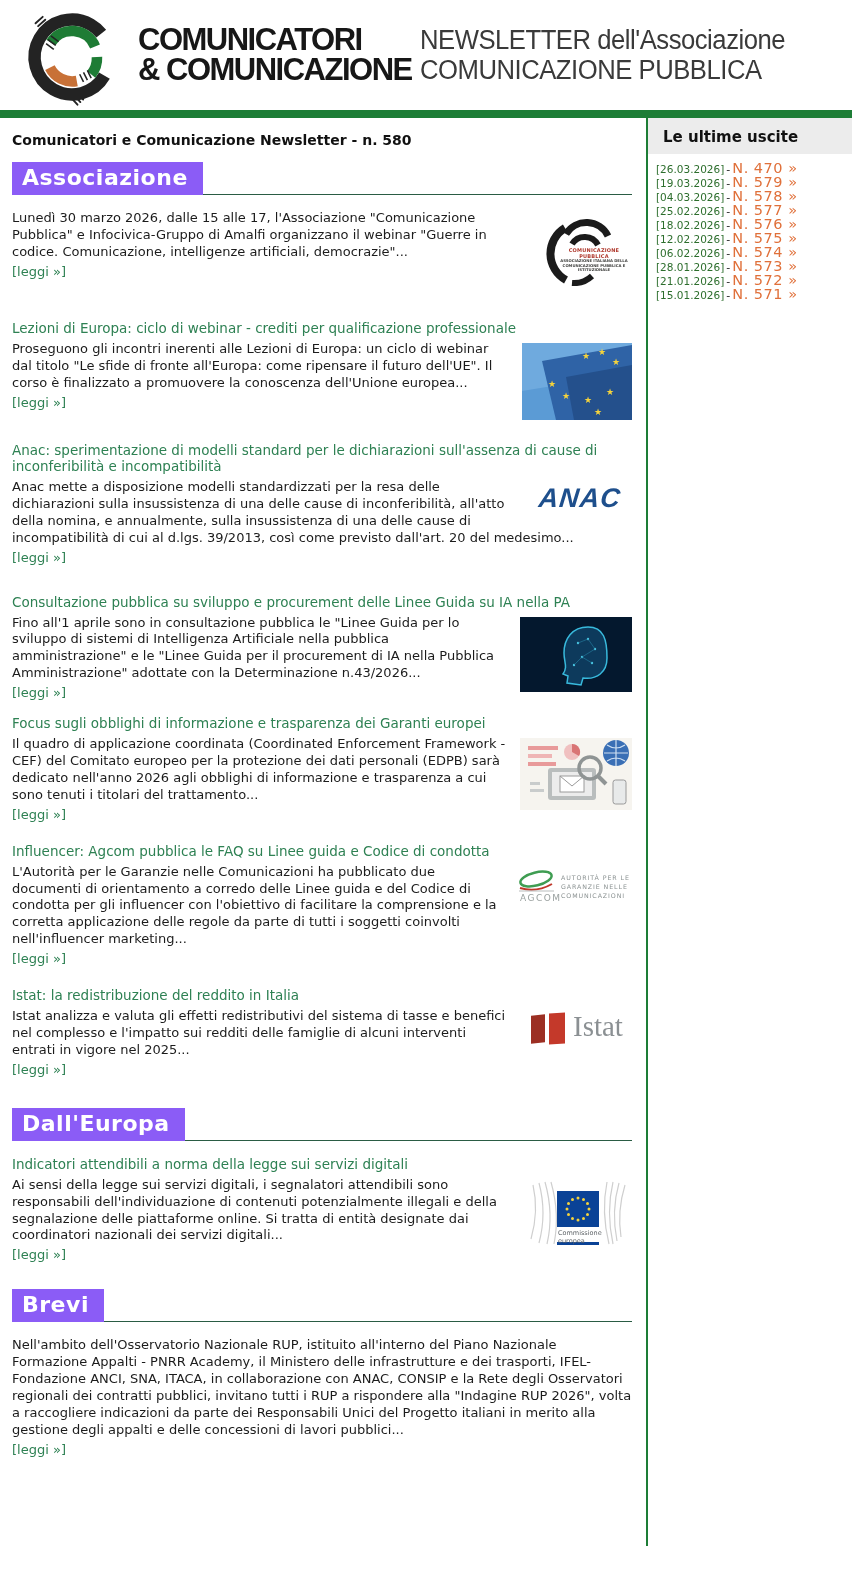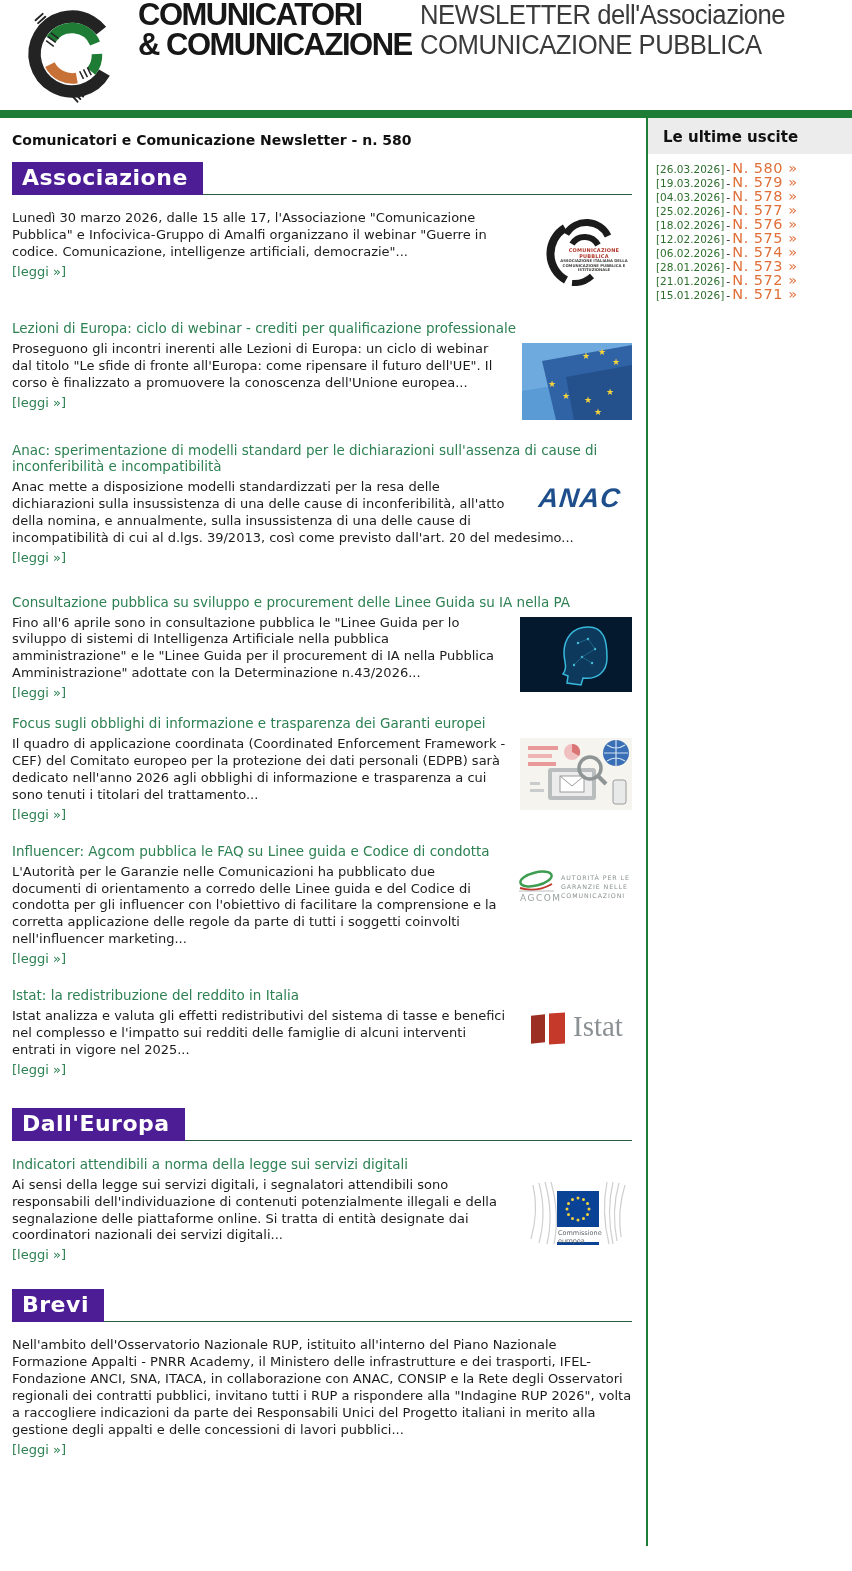--- a/index.html
+++ b/index.html
@@ -1,36 +1,36 @@
 <!DOCTYPE html>
 <html><head>
 <meta charset="utf-8">
 <style>
   html,body{margin:0;padding:0;background:#fff;}
   body{width:852px;font-family:"DejaVu Sans","Liberation Sans",sans-serif;color:#1c1c1c;}
   .page{width:852px;display:flex;flex-direction:column;}
 
   
-  .header{height:110px;display:flex;background:#fff;}
+  .header{height:110px;display:flex;align-items:center;background:#fff;}
   .logo-wrap{margin:4px 0 0 24px;width:96px;height:100px;flex:0 0 auto;}
   .brand{margin-left:18px;line-height:0.98;}
   .brand-line{font-family:"Liberation Sans",sans-serif;font-weight:bold;font-size:31px;letter-spacing:-1.5px;color:#171717;transform:scaleY(1.04);}
   .masthead{margin-left:auto;margin-right:48px;text-align:left;color:#3a3a3a;}
   .masthead-line{font-family:"Liberation Sans",sans-serif;font-weight:normal;font-size:27px;letter-spacing:-0.5px;line-height:1.12;transform:scaleX(0.95);transform-origin:left;}
 
   .top-bar{height:8px;background:#1d7d36;}
 
   
   .content-row{display:flex;align-items:stretch;min-height:1428px;}
   .main-col{width:648px;box-sizing:border-box;border-right:2px solid #1d7d36;padding:8px 14px 10px 12px;}
   .page-title{font-size:14px;font-weight:bold;color:#111;margin:6px 0 2px;}
 
   .section-header{position:relative;height:38px;margin:14px 0 4px;}
   .section-header::after{content:"";position:absolute;left:0;right:0;bottom:5px;border-bottom:1px solid #2a5c44;}
-  .section-label{position:absolute;left:0;top:0;background:#4c1d95;color:#fff;font-weight:bold;font-size:22px;padding:3px 15px 5px 10px;z-index:1;letter-spacing:0.5px;}
+  .section-label{position:absolute;left:0;top:0;background:#8b5cf6;color:#fff;font-weight:bold;font-size:22px;padding:3px 15px 5px 10px;z-index:1;letter-spacing:0.5px;}
 
   .article{margin:10px 0 14px;}
   .article-title{display:block;color:#2e8153;font-size:13.5px;text-decoration:none;margin-bottom:5px;cursor:pointer;}
   .article-body{overflow:hidden;}
   .article-text{margin:0;font-size:13px;line-height:1.3;color:#1c1c1c;}
   .leggi{display:inline-block;color:#2e8153;font-size:13px;text-decoration:none;margin-top:2px;cursor:pointer;}
 
   
   .article-image{float:right;margin:2px 0 8px 14px;position:relative;overflow:hidden;cursor:pointer;background:#fff;}
   .article-image svg{display:block;}
@@ -194,21 +194,21 @@
               </g>
               <g stroke="#2b8fb0" stroke-width="0.5">
                 <line x1="58" y1="26" x2="68" y2="22"></line>
                   <line x1="68" y1="22" x2="75" y2="32"></line>
                 <line x1="75" y1="32" x2="62" y2="40"></line>
                   <line x1="62" y1="40" x2="72" y2="46"></line>
                 <line x1="62" y1="40" x2="54" y2="48"></line>
               </g>
             </svg>
           </div>
-          <p class="article-text">Fino all'6 aprile sono in consultazione pubblica le "Linee Guida per lo sviluppo di sistemi di Intelligenza Artificiale nella pubblica amministrazione" e le "Linee Guida per il procurement di IA nella Pubblica Amministrazione" adottate con la Determinazione n.43/2026...</p>
+          <p class="article-text">Fino all'1 aprile sono in consultazione pubblica le "Linee Guida per lo sviluppo di sistemi di Intelligenza Artificiale nella pubblica amministrazione" e le "Linee Guida per il procurement di IA nella Pubblica Amministrazione" adottate con la Determinazione n.43/2026...</p>
           <a class="leggi">[leggi »]</a>
         </div>
       </div>
 
       <div class="article" style="margin-top:8px;">
         <a class="article-title">Focus sugli obblighi di informazione e trasparenza dei Garanti europei</a>
         <div class="article-body">
           <div class="article-image img-edpb">
             <svg viewBox="0 0 112 72" width="112" height="72">
               <rect width="112" height="72" fill="#f6f4ef"></rect>
@@ -325,21 +325,21 @@
           <p class="article-text">Nell'ambito dell'Osservatorio Nazionale RUP, istituito all'interno del Piano Nazionale Formazione Appalti - PNRR Academy, il Ministero delle infrastrutture e dei trasporti, IFEL-Fondazione ANCI, SNA, ITACA, in collaborazione con ANAC, CONSIP e la Rete degli Osservatori regionali dei contratti pubblici, invitano tutti i RUP a rispondere alla "Indagine RUP 2026", volta a raccogliere indicazioni da parte dei Responsabili Unici del Progetto italiani in merito alla gestione degli appalti e delle concessioni di lavori pubblici...</p>
           <a class="leggi">[leggi »]</a>
         </div>
       </div>
 
     </div>
 
     <div class="sidebar">
       <div class="sidebar-header">Le ultime uscite</div>
       <div class="issue-list">
-        <div class="issue-row"><span class="issue-date">[26.03.2026]</span><span class="issue-dash">-</span><a class="issue-link">N. 580 »</a></div>
+        <div class="issue-row"><span class="issue-date">[26.03.2026]</span><span class="issue-dash">-</span><a class="issue-link">N. 470 »</a></div>
         <div class="issue-row"><span class="issue-date">[19.03.2026]</span><span class="issue-dash">-</span><a class="issue-link">N. 579 »</a></div>
         <div class="issue-row"><span class="issue-date">[04.03.2026]</span><span class="issue-dash">-</span><a class="issue-link">N. 578 »</a></div>
         <div class="issue-row"><span class="issue-date">[25.02.2026]</span><span class="issue-dash">-</span><a class="issue-link">N. 577 »</a></div>
         <div class="issue-row"><span class="issue-date">[18.02.2026]</span><span class="issue-dash">-</span><a class="issue-link">N. 576 »</a></div>
         <div class="issue-row"><span class="issue-date">[12.02.2026]</span><span class="issue-dash">-</span><a class="issue-link">N. 575 »</a></div>
         <div class="issue-row"><span class="issue-date">[06.02.2026]</span><span class="issue-dash">-</span><a class="issue-link">N. 574 »</a></div>
         <div class="issue-row"><span class="issue-date">[28.01.2026]</span><span class="issue-dash">-</span><a class="issue-link">N. 573 »</a></div>
         <div class="issue-row"><span class="issue-date">[21.01.2026]</span><span class="issue-dash">-</span><a class="issue-link">N. 572 »</a></div>
         <div class="issue-row"><span class="issue-date">[15.01.2026]</span><span class="issue-dash">-</span><a class="issue-link">N. 571 »</a></div>
       </div>

